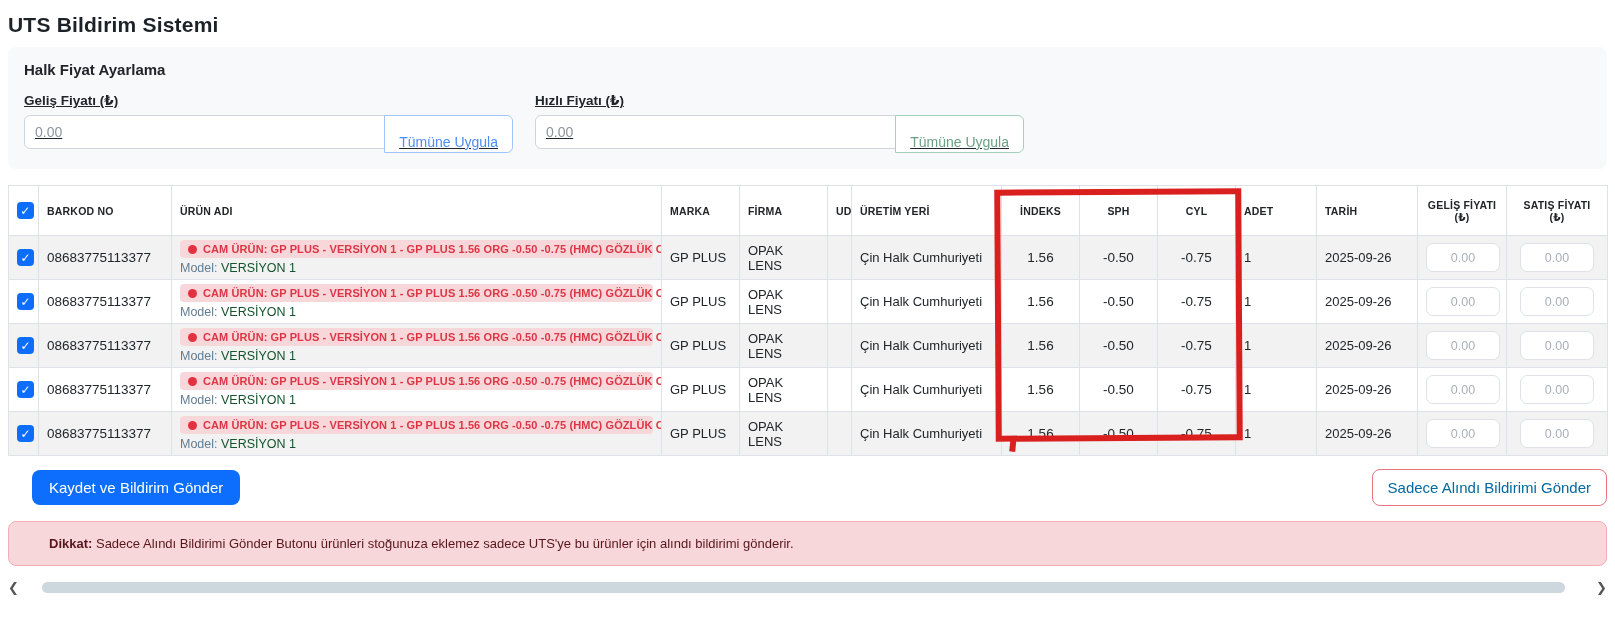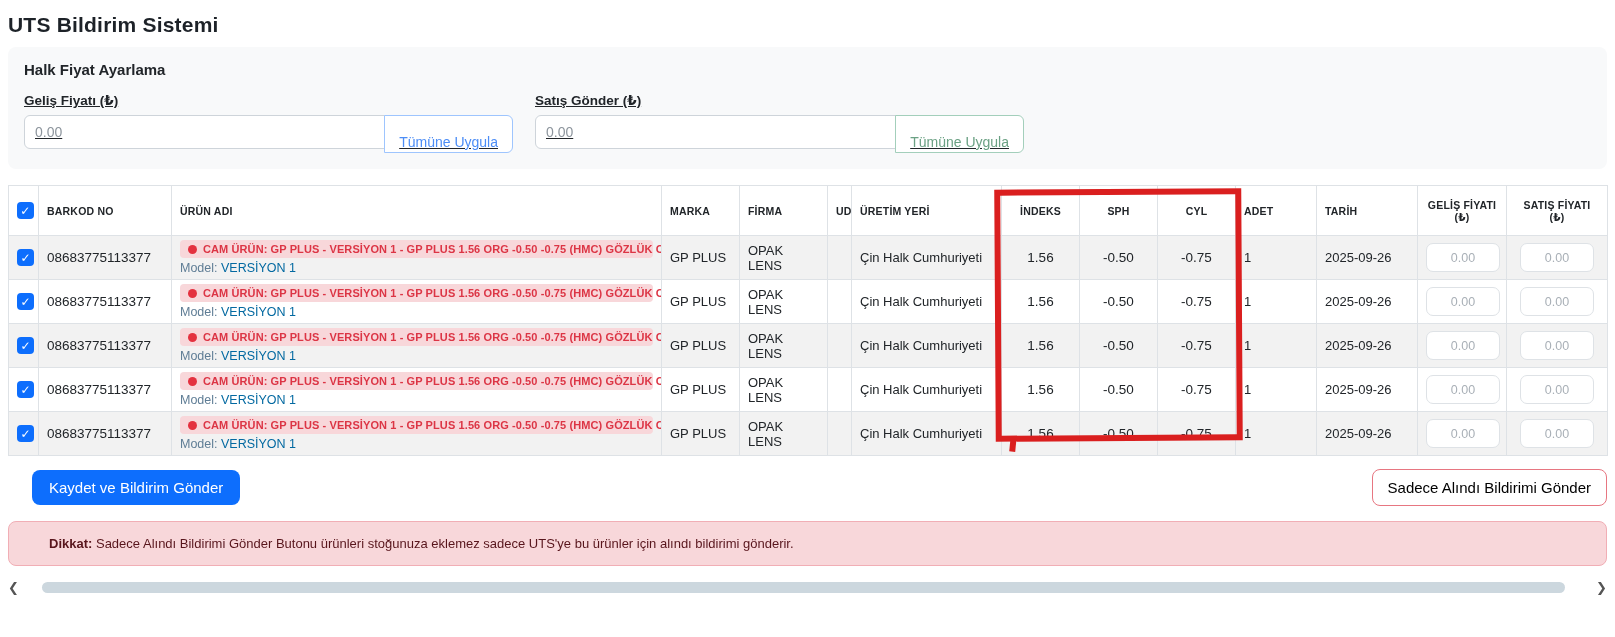--- a/index.html
+++ b/index.html
@@ -45,37 +45,37 @@
   .cb { width: 17px; height: 17px; background: #0d6efd; border-radius: 4px; display: flex;
     align-items: center; justify-content: center; cursor: pointer; margin: 0 auto; }
   .cb .tick { color: #fff; font-size: 12px; font-weight: 700; line-height: 1; }
 
   .prod-badge { display: inline-flex; align-items: center; gap: 6px; background: #f8d7da; color: #dc3545;
     font-size: 11px; font-weight: 700; padding: 3px 8px; border-radius: 4px; max-width: 100%;
     white-space: nowrap; letter-spacing: .1px; }
   .dot { width: 9px; height: 9px; border-radius: 50%; background: #e4313f; flex: 0 0 auto; }
   .model-line { font-size: 12.5px; margin-top: 3px; }
   .model-label { color: #5f7d95; }
-  .model-value { color: #0369a1; }
+  .model-value { color: #14532d; }
 
   .price-input { width: 74px; height: 29px; border: 1px solid #dee2e6; border-radius: 7px; background: #fff;
     font-size: 12.5px; text-align: center; color: #212529; outline: none; display: block; margin: 0 auto; }
   .price-input::placeholder { color: #a9b0b7; }
 
   
   .annotation { position: absolute; left: 987px; top: 4px; width: 247px; height: 252px;
     border: 6px solid #da1f1f; transform: rotate(-0.35deg); pointer-events: none; }
   .annotation:after { content: ""; position: absolute; left: 8px; bottom: -16px; width: 6px; height: 12px;
     background: #da1f1f; transform: rotate(6deg); }
 
   
   .actions { display: flex; justify-content: space-between; align-items: center; margin-top: 13px; padding-left: 24px; }
   .btn-save { background: #0d6efd; color: #fff; border: none; border-radius: 8px; padding: 9px 17px;
     font-size: 15px; cursor: pointer; }
-  .btn-receipt { background: #fff; color: #000000; border: 1px solid #e77681; border-radius: 8px;
+  .btn-receipt { background: #fff; color: #0369a1; border: 1px solid #e77681; border-radius: 8px;
     padding: 9px 15px; font-size: 15px; cursor: pointer; }
 
   
   .warning { margin-top: 15px; background: #f8d7da; border: 1px solid #f1aeb5; border-radius: 8px;
     padding: 14px 12px; font-size: 13px; color: #58151c; }
   .warning b { font-weight: 700; padding-left: 28px; }
 
   
   .hscroll { display: flex; align-items: center; gap: 9px; margin-top: 14px; height: 14px; }
   .chev { color: #555; font-size: 13px; font-weight: 700; line-height: 1; cursor: pointer; user-select: none; }
@@ -94,21 +94,21 @@
     <div class="panel-title">Halk Fiyat Ayarlama</div>
     <div class="panel-row">
       <div class="field-col c1">
         <div class="field-label">Geliş Fiyatı (₺)</div>
         <div class="input-group">
           <input type="text" placeholder="0.00" style="">
           <button class="ig-btn blue">Tümüne Uygula</button>
         </div>
       </div>
       <div class="field-col c2">
-        <div class="field-label">Satış Gönder (₺)</div>
+        <div class="field-label">Hızlı Fiyatı (₺)</div>
         <div class="input-group">
           <input type="text" placeholder="0.00" style="">
           <button class="ig-btn green">Tümüne Uygula</button>
         </div>
       </div>
     </div>
   </div>
 
   <div class="table-wrap">
     <table>

